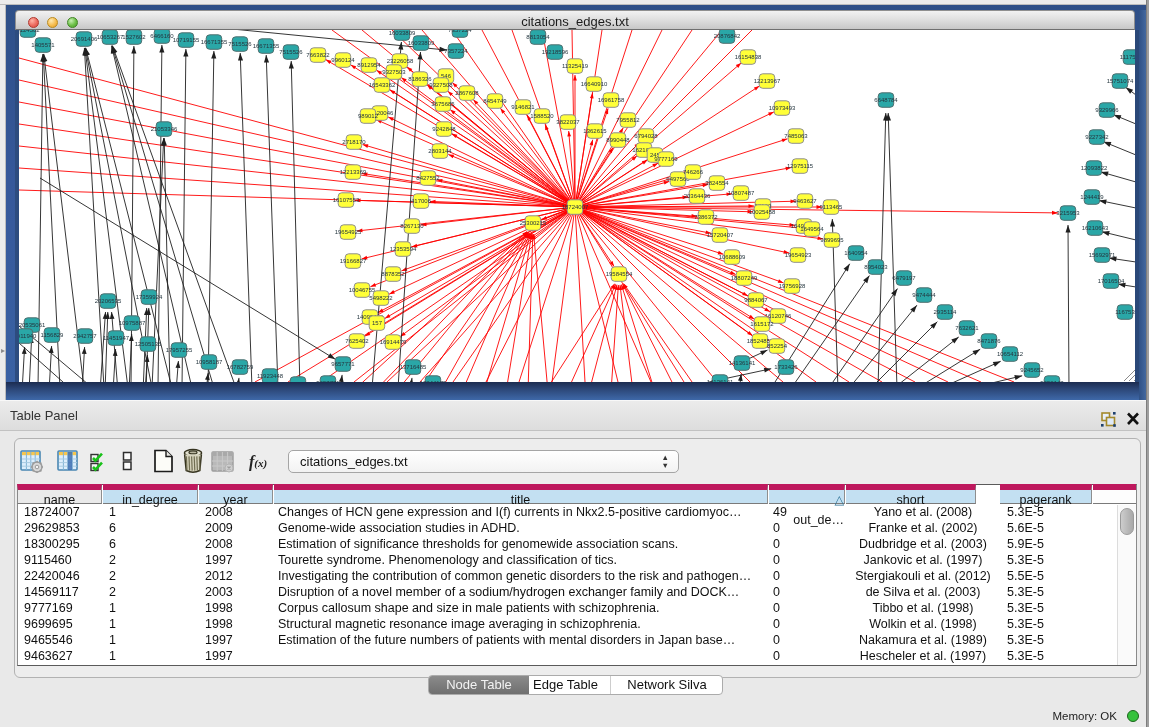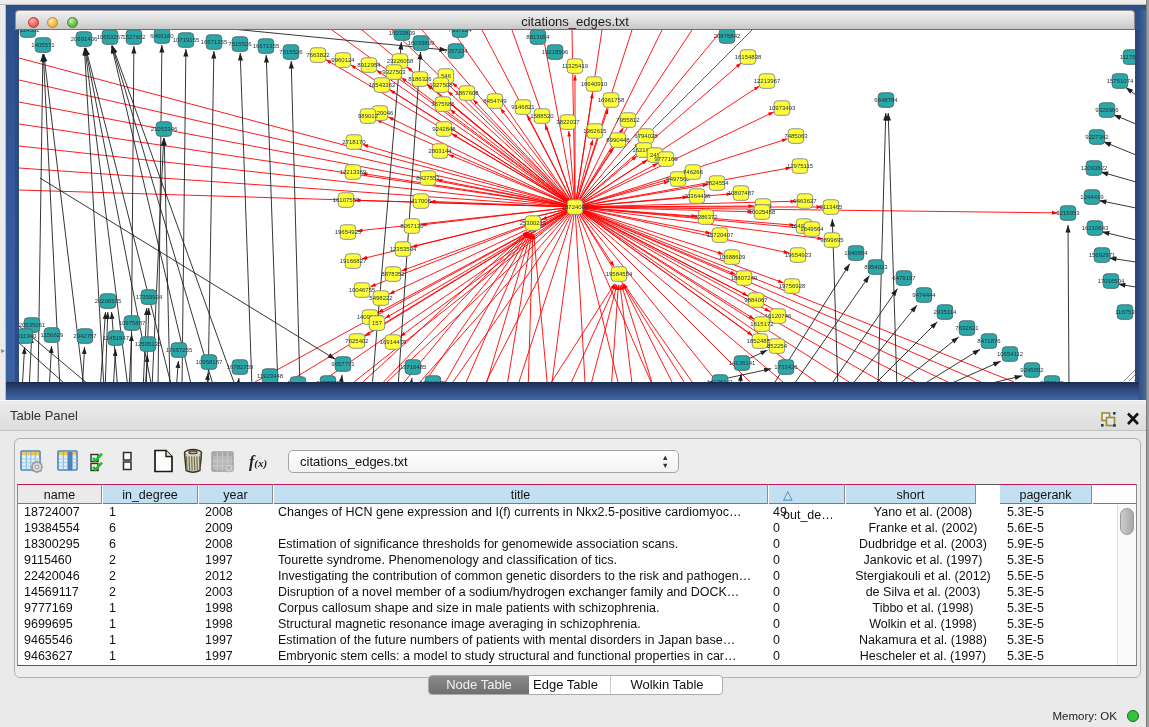--- a/index.html
+++ b/index.html
@@ -19,21 +19,21 @@
 #tpbar { position:absolute; left:0; top:400px; width:1149px; height:31px;
   background:linear-gradient(180deg,#ebebeb,#dddddd); border-top:1px solid #f8f8f8; border-bottom:1px solid #c2c2c2; }
 #tpbar .t { position:absolute; left:10px; top:7px; font-size:13px; color:#333; }
 #panel { position:absolute; left:14px; top:438px; width:1127px; height:240px;
   background:#ededed; border:1px solid #b2b2b2; border-radius:6px; }
 #combo { position:absolute; left:288px; top:450px; width:391px; height:23px; background:linear-gradient(180deg,#ffffff,#f2f2f2);
   border:1px solid #a5a5a5; border-radius:5px; font-size:13px; color:#111; line-height:21px; padding-left:11px; }
 #combo .ar { position:absolute; right:9px; top:3px; font-size:7.5px; color:#333; line-height:7.5px; letter-spacing:0; }
 #tablewrap { position:absolute; z-index:1; left:17px; top:484px; width:1120px; height:182px; background:#fff;
   border-top:1px solid #5a5a5a; border-bottom:1px solid #5a5a5a; border-left:1px solid #8a8a8a; border-right:1px solid #8a8a8a; }
-.hd { position:absolute; z-index:3; top:484px; height:20px; border-top:1px solid #be185d; font-size:12.5px; color:#111; text-align:center; line-height:20px;
+.hd { position:absolute; z-index:3; top:484px; height:20px; border-top:6px solid #be185d; font-size:12.5px; color:#111; text-align:center; line-height:20px;
   border-right:1px solid #8e8e8e; border-bottom:1px solid #7a7a7a; background:#c3e0f2; }
 .tr { position:absolute; z-index:2; left:0px; width:1136px; height:16px; font-size:12.5px; color:#101010; }
 .tr span { position:absolute; top:0; line-height:16px; }
 #vscroll { position:absolute; z-index:4; left:1117px; top:505px; width:19px; height:160px; background:#fafafa; border-left:1px solid #dcdcdc; }
 #vthumb { position:absolute; left:2px; top:3px; width:14px; height:27px; border-radius:7px;
   background:linear-gradient(90deg,#cdcdcd,#a8a8a8); border:1px solid #9a9a9a; }
 #tabs { position:absolute; left:428px; top:675px; width:295px; height:20px; background:#fff;
   border:1px solid #ababab; border-radius:4px; font-size:13px; text-align:center; }
 #tabs .seg1 { position:absolute; left:0; top:0; width:100px; height:18px; border-radius:3px 0 0 3px;
   background:linear-gradient(180deg,#8b8b8b,#6f6f6f); color:#f3f3f3; line-height:18px; }
@@ -794,38 +794,39 @@
     <line x1="1" y1="15" x2="22" y2="15" stroke="#c9c9c9" stroke-width="1"></line>
     <circle cx="18" cy="17" r="4" fill="#cfcfcf" stroke="#b3b3b3"></circle>
     <path d="M16.5 15.5 l3 3 M19.5 15.5 l-3 3" stroke="#9f9f9f" stroke-width="1.3"></path>
   </svg>
 <div style="position:absolute;left:249px;top:453px;font-size:16px;color:#222;font-family:'Liberation Serif',serif;font-style:italic;font-weight:bold">f<span style="font-size:11px">(x)</span></div>
 <div id="combo">citations_edges.txt<span class="ar">▲<br>▼</span></div>
 <div class="hd" style="left:17px;width:85px;background:#eaeaea;border-left:1px solid #8a8a8a">name</div>
 <div class="hd" style="left:103px;width:95px">in_degree</div>
 <div class="hd" style="left:199px;width:74px">year</div>
 <div class="hd" style="left:274px;width:494px">title</div>
-<div class="hd" style="left:769px;width:76px;text-align:left;padding-left:14px"><span style="color:#2c7296">△</span> out_de…</div>
+<div class="hd" style="left:769px;width:76px;text-align:right;padding-left:14px"><span style="color:#2c7296">△</span> out_de…</div>
 <div class="hd" style="left:846px;width:130px">short</div>
 <div class="hd" style="left:1000px;width:92px">pagerank</div>
 <div class="hd" style="left:1093px;width:43px;background:#fdfdfd;border-right:none"></div>
 <div id="tablewrap"></div>
 <div class="tr" style="top:504px">
     <span style="left:24px">18724007</span>
     <span style="left:109px">1</span>
     <span style="left:205px">2008</span>
     <span style="left:278px;width:485px;overflow:hidden;white-space:nowrap">Changes of HCN gene expression and I(f) currents in Nkx2.5-positive cardiomyoc…</span>
     <span style="left:773px">49</span>
     <span style="left:846px;width:154px;text-align:center">Yano et al. (2008)</span>
     <span style="left:1007px">5.3E-5</span>
   </div>
 <div class="tr" style="top:520px">
-    <span style="left:24px">19384554</span>
+    <span style="left:24px">29629853</span>
     <span style="left:109px">6</span>
     <span style="left:205px">2009</span>
+    <span style="left:278px;width:485px;overflow:hidden;white-space:nowrap">Genome-wide association studies in ADHD.</span>
     <span style="left:773px">0</span>
     <span style="left:846px;width:154px;text-align:center">Franke et al. (2002)</span>
     <span style="left:1007px">5.6E-5</span>
   </div>
 <div class="tr" style="top:536px">
     <span style="left:24px">18300295</span>
     <span style="left:109px">6</span>
     <span style="left:205px">2008</span>
     <span style="left:278px;width:485px;overflow:hidden;white-space:nowrap">Estimation of significance thresholds for genomewide association scans.</span>
     <span style="left:773px">0</span>
@@ -876,33 +877,32 @@
     <span style="left:773px">0</span>
     <span style="left:846px;width:154px;text-align:center">Wolkin et al. (1998)</span>
     <span style="left:1007px">5.3E-5</span>
   </div>
 <div class="tr" style="top:632px">
     <span style="left:24px">9465546</span>
     <span style="left:109px">1</span>
     <span style="left:205px">1997</span>
     <span style="left:278px;width:485px;overflow:hidden;white-space:nowrap">Estimation of the future numbers of patients with mental disorders in Japan base…</span>
     <span style="left:773px">0</span>
-    <span style="left:846px;width:154px;text-align:center">Nakamura et al. (1988)</span>
+    <span style="left:846px;width:154px;text-align:center">Nakamura et al. (1989)</span>
     <span style="left:1007px">5.3E-5</span>
   </div>
 <div class="tr" style="top:648px">
     <span style="left:24px">9463627</span>
     <span style="left:109px">1</span>
     <span style="left:205px">1997</span>
-    <span style="left:278px;width:485px;overflow:hidden;white-space:nowrap">Embryonic stem cells: a model to study structural and functional properties in car…</span>
     <span style="left:773px">0</span>
     <span style="left:846px;width:154px;text-align:center">Hescheler et al. (1997)</span>
     <span style="left:1007px">5.3E-5</span>
   </div>
 <div id="vscroll">
     <div id="vthumb"></div>
   </div>
 <div id="tabs">
     <div class="seg1">Node Table</div>
     <div class="seg2">Edge Table</div>
-    <div class="seg3">Wolkin Table</div>
+    <div class="seg3">Network Silva</div>
   </div>
 <div id="mem">Memory: OK</div>
 <div id="memdot"></div>
 </body></html>

